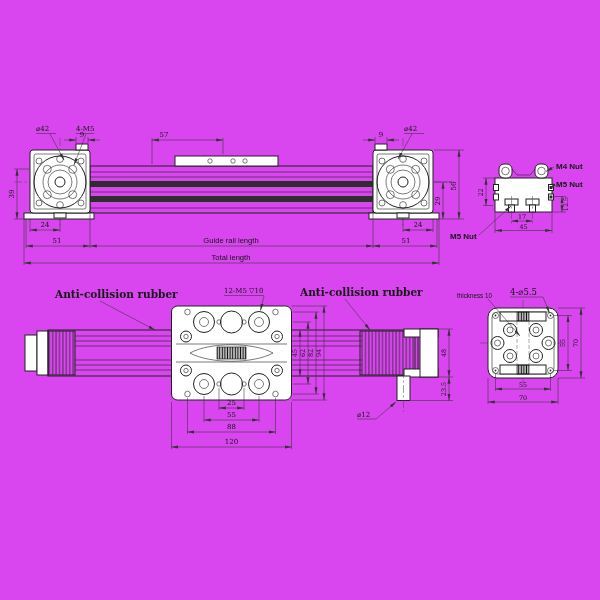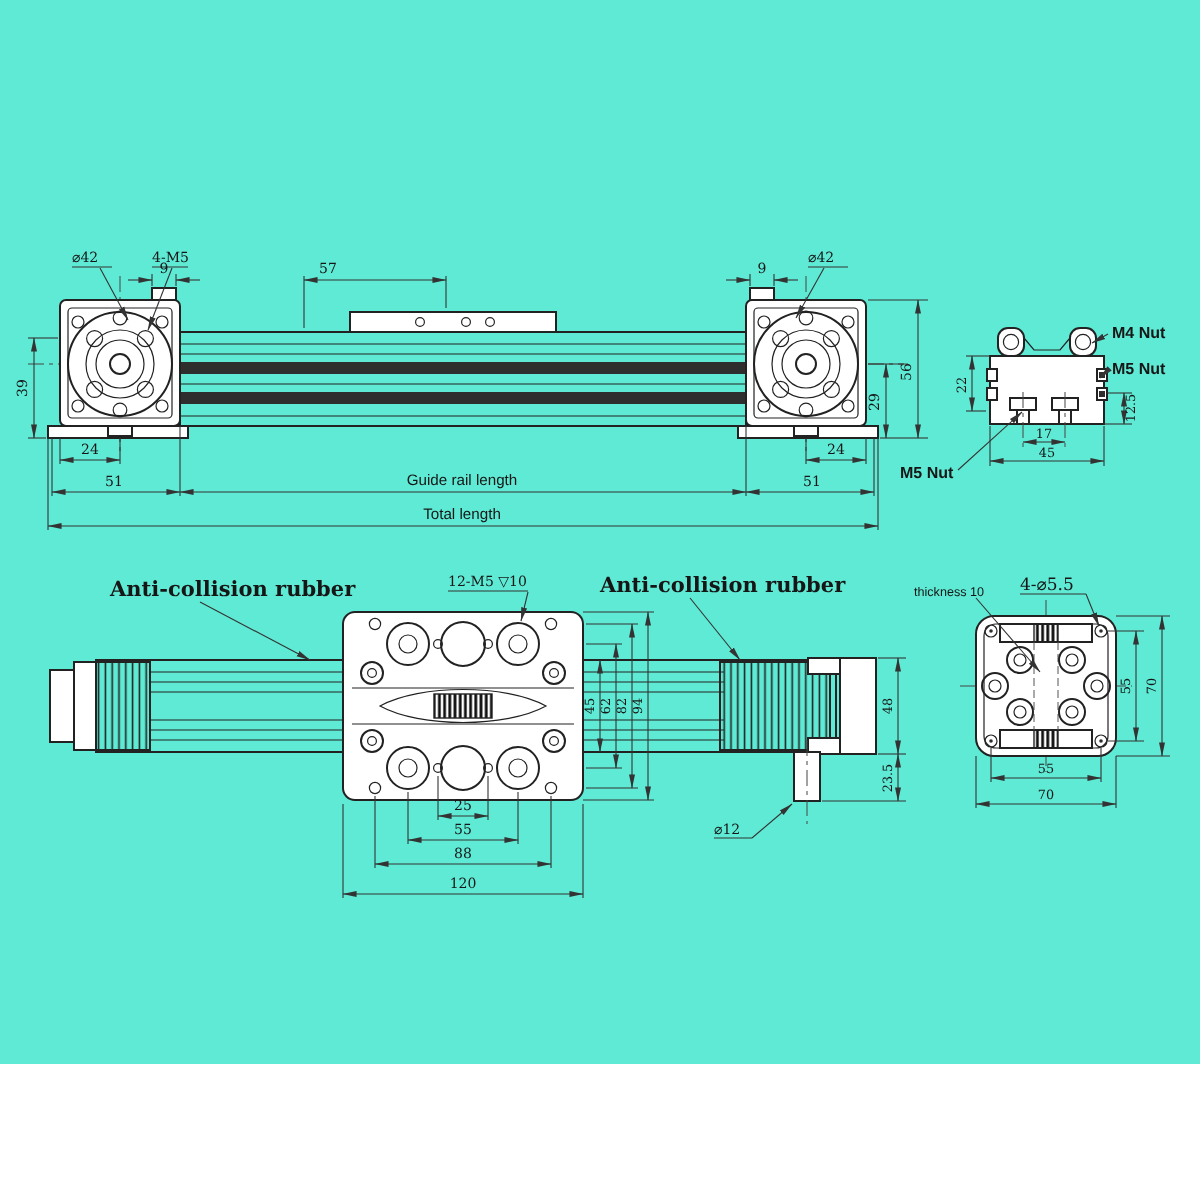--- a/index.html
+++ b/index.html
@@ -1,16 +1,16 @@
 <!DOCTYPE html>
 <html><head>
 <meta charset="utf-8">
 <style>
   html,body{margin:0;padding:0;background:#fff;}
-  #canvas{position:relative;width:600px;height:532px;background:#5eead4;overflow:hidden;}
+  #canvas{position:relative;width:600px;height:600px;background:#d946ef;overflow:hidden;}
   svg{display:block;}
   .obj{stroke:#222;fill:none;stroke-width:1;}
   .objw{stroke:#222;fill:#fff;stroke-width:1;}
   .thin{stroke:#222;fill:none;stroke-width:.6;}
   .dark{fill:#2e2e2e;stroke:none;}
   .ext{stroke:#333;stroke-width:.55;fill:none;}
   .dim{stroke:#333;stroke-width:.55;fill:none;marker-start:url(#ar);marker-end:url(#ar);}
   .dime{stroke:#333;stroke-width:.55;fill:none;marker-end:url(#ar);}
   .cl{stroke:#444;stroke-width:.5;fill:none;stroke-dasharray:8 2.5 2 2.5;}
   .dash{stroke:#555;stroke-width:.5;fill:none;stroke-dasharray:4 2;}

